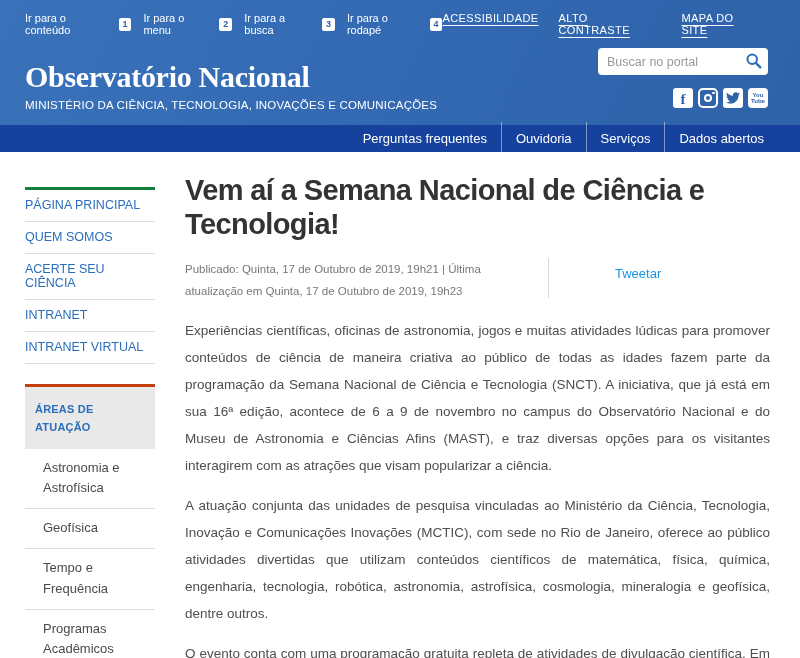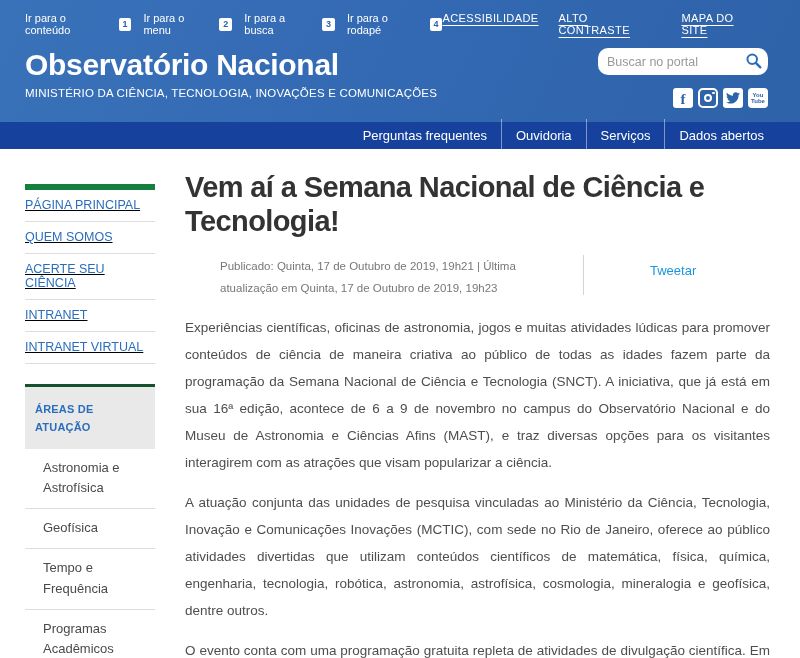--- a/index.html
+++ b/index.html
@@ -11,59 +11,59 @@
   .header { background:linear-gradient(115deg,#3a72ba 0%,#336ab3 45%,#2e62a9 100%); padding:10px 0 14px 0; }
   .topbar { display:flex; justify-content:space-between; align-items:center; padding:2px 38px 6px 25px; }
   .skip-links { display:flex; gap:12px; }
   .skip-link { color:#ffffff; font-size:11px; text-decoration:none; display:flex; align-items:center; gap:5px; cursor:pointer; }
   .numbox { background:#ffffff; color:#2e62a9; font-size:9px; font-weight:bold; width:13px; height:13px; display:inline-flex; align-items:center; justify-content:center; border-radius:2px; }
   .util-links { display:flex; gap:20px; }
   .util-link { color:#ffffff; font-size:11px; letter-spacing:.4px; text-decoration:underline; text-underline-offset:3px; cursor:pointer; }
 
   .header-main { display:flex; justify-content:space-between; padding:6px 32px 0 25px; }
   .brand { text-decoration:none; display:block; }
-  .site-title { color:#ffffff; font-size:30px; font-weight:bold; letter-spacing:-0.3px; margin-top:0; }
+  .site-title { color:#ffffff; font-size:30px; font-weight:bold; letter-spacing:-0.3px; margin-top:12px;font-family:Liberation Serif, serif; }
   .site-subtitle { color:#ffffff; font-size:11.5px; margin-top:5px; letter-spacing:.2px; }
 
   .header-right { display:flex; flex-direction:column; align-items:flex-end; }
   .searchbox { position:relative; width:170px; }
-  .search-input { width:170px; height:27px; border:none; border-radius:10px; padding:0 30px 0 9px; font-size:12.5px; color:#444; font-family:inherit; outline:none; }
+  .search-input { width:170px; height:27px; border:none; border-radius:4px; padding:0 30px 0 9px; font-size:12.5px; color:#444; font-family:inherit; outline:none; }
   .search-input::placeholder { color:#999; }
   .search-btn { position:absolute; right:4px; top:3px; width:22px; height:21px; background:transparent; border:none; cursor:pointer; display:flex; align-items:center; justify-content:center; }
   .social { display:flex; gap:5px; margin-top:13px; }
   .soc { width:20px; height:20px; border-radius:3px; display:flex; align-items:center; justify-content:center; cursor:pointer; }
   .soc-solid { background:#ffffff; color:#2e62a9; }
   .fb-glyph { font-size:15px; font-weight:bold; font-family:"Liberation Serif",serif; margin-top:3px; }
   .insta { background:transparent; border:2px solid #fff; border-radius:5px; position:relative; }
   .insta-lens { width:8px; height:8px; border:2px solid #fff; border-radius:50%; }
   .insta-dot { position:absolute; top:1.5px; right:1.5px; width:2.5px; height:2.5px; background:#fff; border-radius:50%; }
   .yt { background:#ffffff; flex-direction:column; line-height:1; border-radius:4px; }
   .yt span { color:#2e62a9; font-size:6px; font-weight:bold; display:block; text-align:center; }
 
   
   .navbar { background:#16419c; display:flex; justify-content:flex-end; align-items:center; height:27px; padding-right:22px; }
   .nav-item { color:#ffffff; font-size:13px; text-decoration:none; padding:3px 14px; line-height:27px; cursor:pointer; }
   .nav-item + .nav-item { border-left:1px solid rgba(255,255,255,.45); }
 
   
   .body { display:flex; padding:0 30px 0 25px; }
   .sidebar { width:130px; flex:0 0 130px; margin-top:35px; }
-  .side-list { list-style:none; border-top:6px solid #15803d;text-decoration:underline; }
+  .side-list { list-style:none; border-top:3px solid #15803d; }
   .side-list li { border-bottom:1px solid #ddd; }
   .side-link { display:block; color:#2a6ebb; font-size:12.5px; text-decoration:none; padding:8px 0 9px 0; cursor:pointer; }
-  .side-section-head { margin-top:20px; background:#e9e9e9; border-top:3px solid #14532d; padding:12px 10px 14px 10px; }
+  .side-section-head { margin-top:20px; background:#e9e9e9; border-top:3px solid #c2410c; padding:12px 10px 14px 10px; }
   .side-section-title { color:#2a6ebb; font-size:11px; font-weight:bold; letter-spacing:.2px; }
   .sub-list { list-style:none; }
   .sub-list li { border-bottom:1px solid #ddd; }
   .sub-link { display:block; color:#4a4a4a; font-size:13px; line-height:1.55; text-decoration:none; padding:9px 0 10px 18px; cursor:pointer; }
 
   
   .content { flex:1; margin-left:30px; margin-top:22px; }
   .article-title { color:#333; font-size:29px; font-weight:bold; letter-spacing:-0.6px; line-height:1.17; }
-  .meta-row { display:flex; margin-top:16px;margin-left:35px; }
+  .meta-row { display:flex; margin-top:16px; }
   .meta { width:355px; color:#777; font-size:11.5px; line-height:1.95; }
   .meta-divider { border-left:1px solid #d5d5d5; margin-left:8px; height:40px; }
   .tweet-link { color:#1b95e0; font-size:13px; text-decoration:none; margin-left:66px; margin-top:8px; cursor:pointer; }
   .article-body { margin-top:14px; }
   .article-body p { color:#4e4e4e; font-size:13.5px; line-height:27px; text-align:justify; margin-bottom:13px; }
 </style>
 </head>
 <body>
 
 <div class="page">

